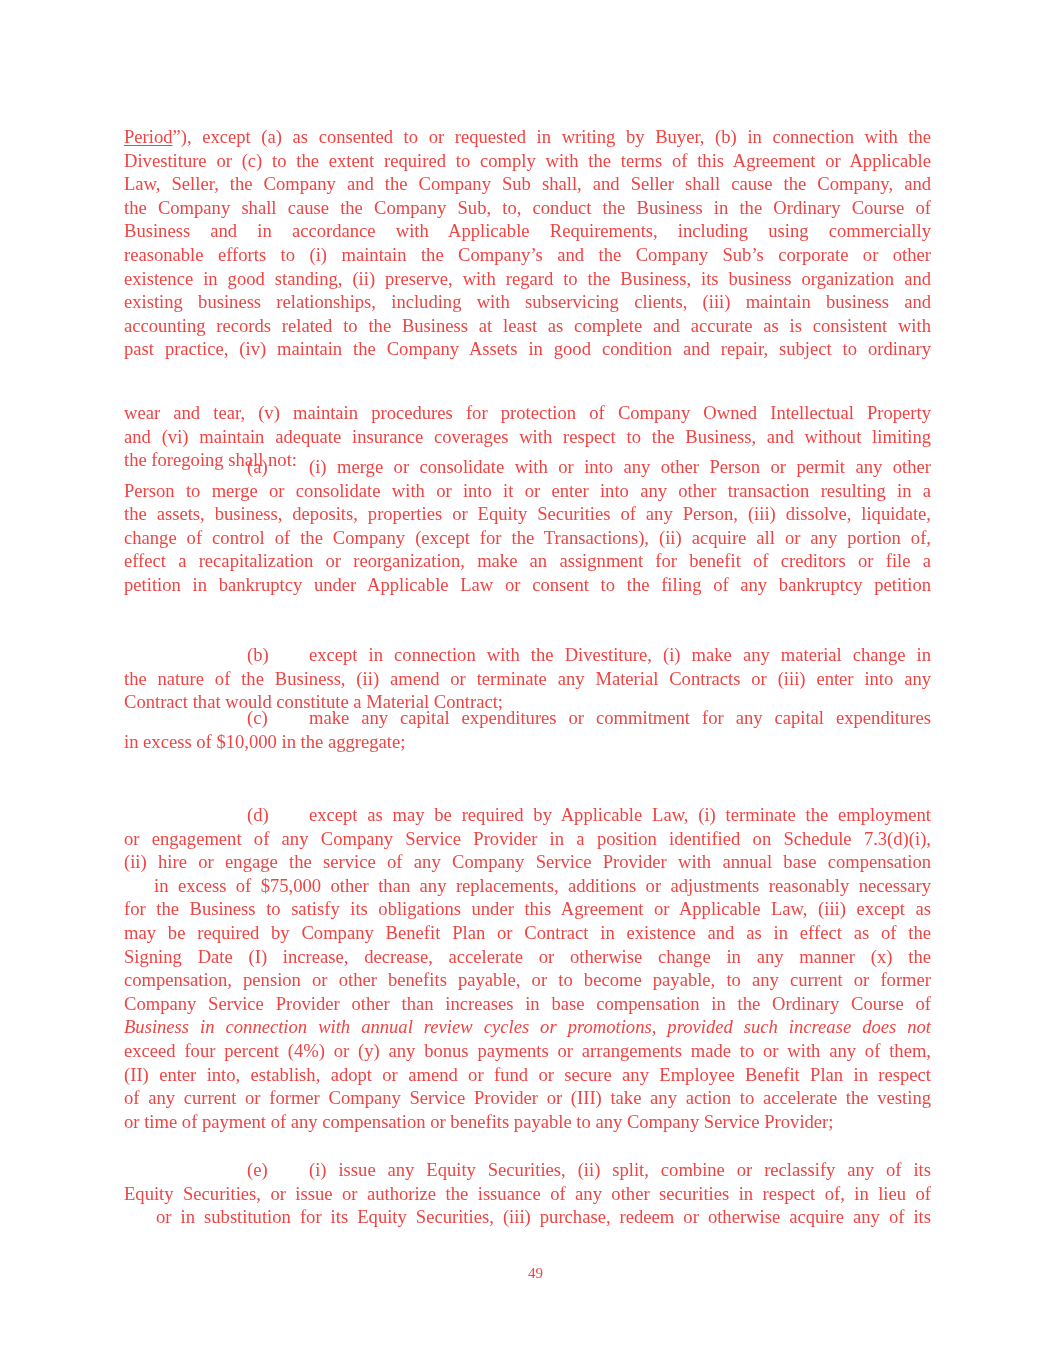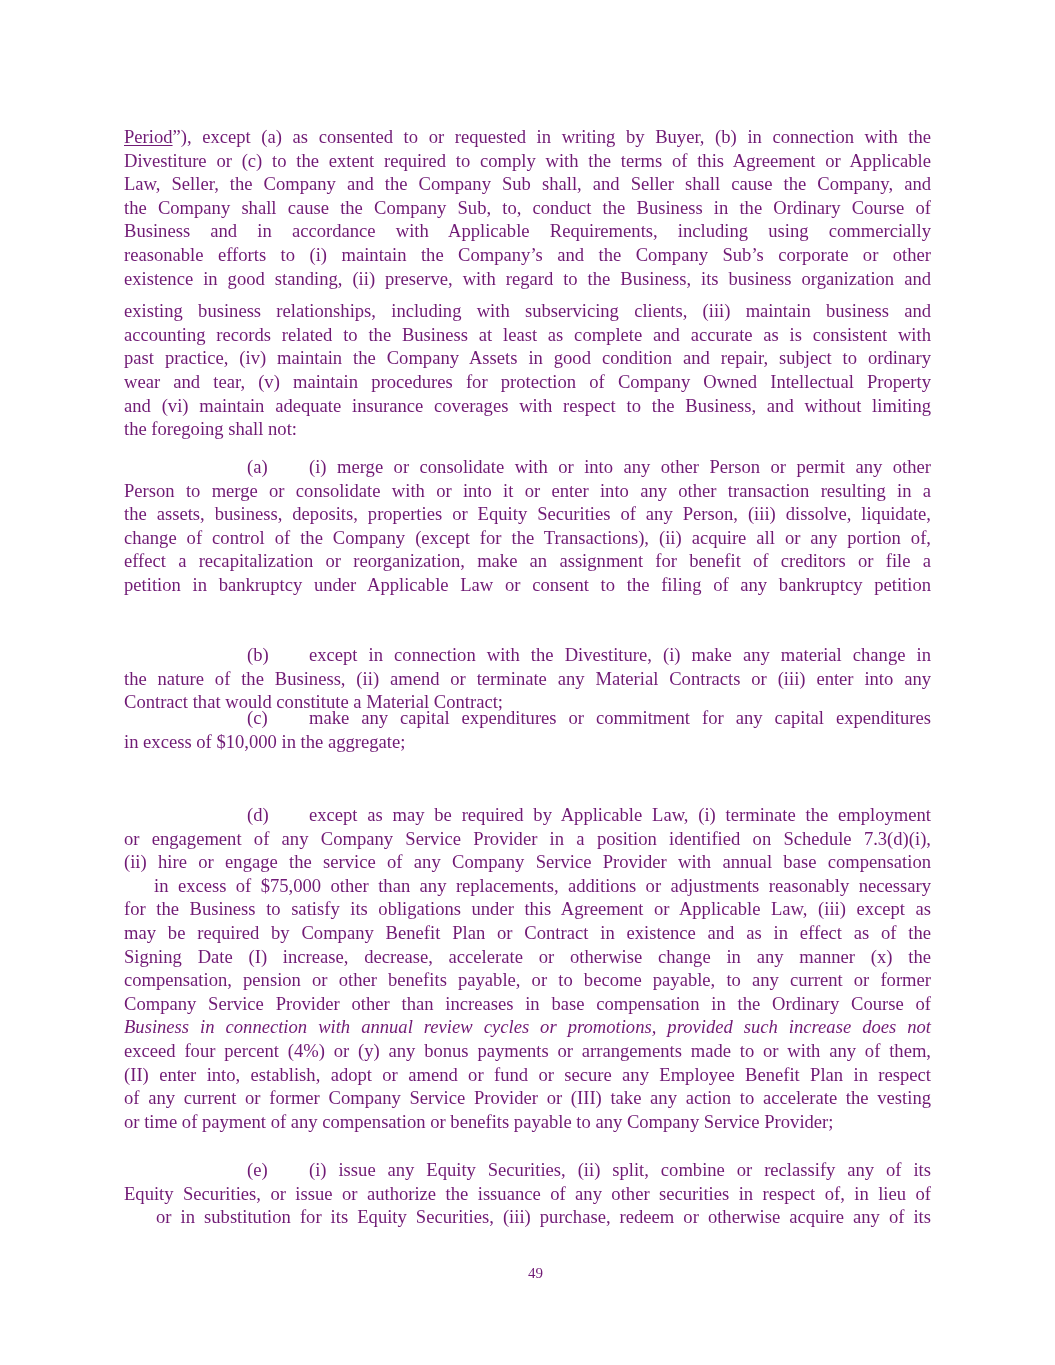--- a/index.html
+++ b/index.html
@@ -1,19 +1,19 @@
 <!DOCTYPE html>
 <html><head>
 <meta charset="utf-8">
 <style>
   html, body { margin: 0; padding: 0; background: #ffffff; }
   body { width: 1055px; height: 1365px; position: relative; overflow: hidden; }
   .page {
     position: absolute; left: 0; top: 0; width: 1055px; height: 1365px; background: #ffffff;
-    font-family: "Liberation Serif", "DejaVu Serif", serif; color: #701a75;
+    font-family: "Liberation Serif", "DejaVu Serif", serif; color: #ef4444;
   }
   .para { position: absolute; left: 124px; width: 807px; font-size: 18.6px; line-height: 23.6px; }
   .line { display: block; white-space: nowrap; text-align: justify; text-align-last: justify; height: 23.6px; }
   .line.last { text-align-last: left; }
   .line.indent { padding-left: 123px; }
   .line .lbl { display: inline-block; width: 62px; text-align: left; }
   .u { text-decoration: underline; text-underline-offset: 2px; }
   .pagenum { position: absolute; left: 8px; width: 1055px; top: 1265px; text-align: center; font-size: 15px; font-family: "Liberation Serif", serif; }
   #p0 { top: 125px; }
   #pa { top: 455px; }
@@ -28,24 +28,24 @@
 <div class="page">
 
   <div class="para" id="p0">
     <span class="line" style="word-spacing: 0px;"><span class="u">Period</span><span>”), except (a) as consented to or requested in writing by Buyer, (b) in connection with the</span></span>
     <span class="line" style="word-spacing: 0px;">Divestiture or (c) to the extent required to comply with the terms of this Agreement or Applicable</span>
     <span class="line" style="word-spacing: 0px;">Law, Seller, the Company and the Company Sub shall, and Seller shall cause the Company, and</span>
     <span class="line" style="word-spacing: 0px;">the Company shall cause the Company Sub, to, conduct the Business in the Ordinary Course of</span>
     <span class="line" style="word-spacing: 0px;">Business and in accordance with Applicable Requirements, including using commercially</span>
     <span class="line" style="word-spacing: 0px;">reasonable efforts to (i) maintain the Company’s and the Company Sub’s corporate or other</span>
     <span class="line" style="word-spacing: 0px;">existence in good standing, (ii) preserve, with regard to the Business, its business organization and</span>
-    <span class="line" style="word-spacing: 0px; margin-top: 9px;">existing business relationships, including with subservicing clients, (iii) maintain business and</span>
+    <span class="line" style="word-spacing: 0px;">existing business relationships, including with subservicing clients, (iii) maintain business and</span>
     <span class="line" style="word-spacing: 0px;">accounting records related to the Business at least as complete and accurate as is consistent with</span>
     <span class="line" style="word-spacing: 0px;">past practice, (iv) maintain the Company Assets in good condition and repair, subject to ordinary</span>
-    <span class="line" style="word-spacing: 0px;">wear and tear, (v) maintain procedures for protection of Company Owned Intellectual Property</span>
+    <span class="line" style="word-spacing: 0px; margin-top: 40px;">wear and tear, (v) maintain procedures for protection of Company Owned Intellectual Property</span>
     <span class="line" style="word-spacing: 0px;">and (vi) maintain adequate insurance coverages with respect to the Business, and without limiting</span>
     <span class="line last">the foregoing shall not:</span>
   </div>
 
   <div class="para" id="pa">
     <span class="line indent" style="word-spacing: 0px;"><span class="lbl">(a)</span><span>(i) merge or consolidate with or into any other Person or permit any other</span></span>
     <span class="line" style="word-spacing: 0px;">Person to merge or consolidate with or into it or enter into any other transaction resulting in a</span>
     <span class="line" style="word-spacing: 0px;">the assets, business, deposits, properties or Equity Securities of any Person, (iii) dissolve, liquidate,</span>
     <span class="line" style="word-spacing: 0px;">change of control of the Company (except for the Transactions), (ii) acquire all or any portion of,</span>
     <span class="line" style="word-spacing: 0px;">effect a recapitalization or reorganization, make an assignment for benefit of creditors or file a</span>

